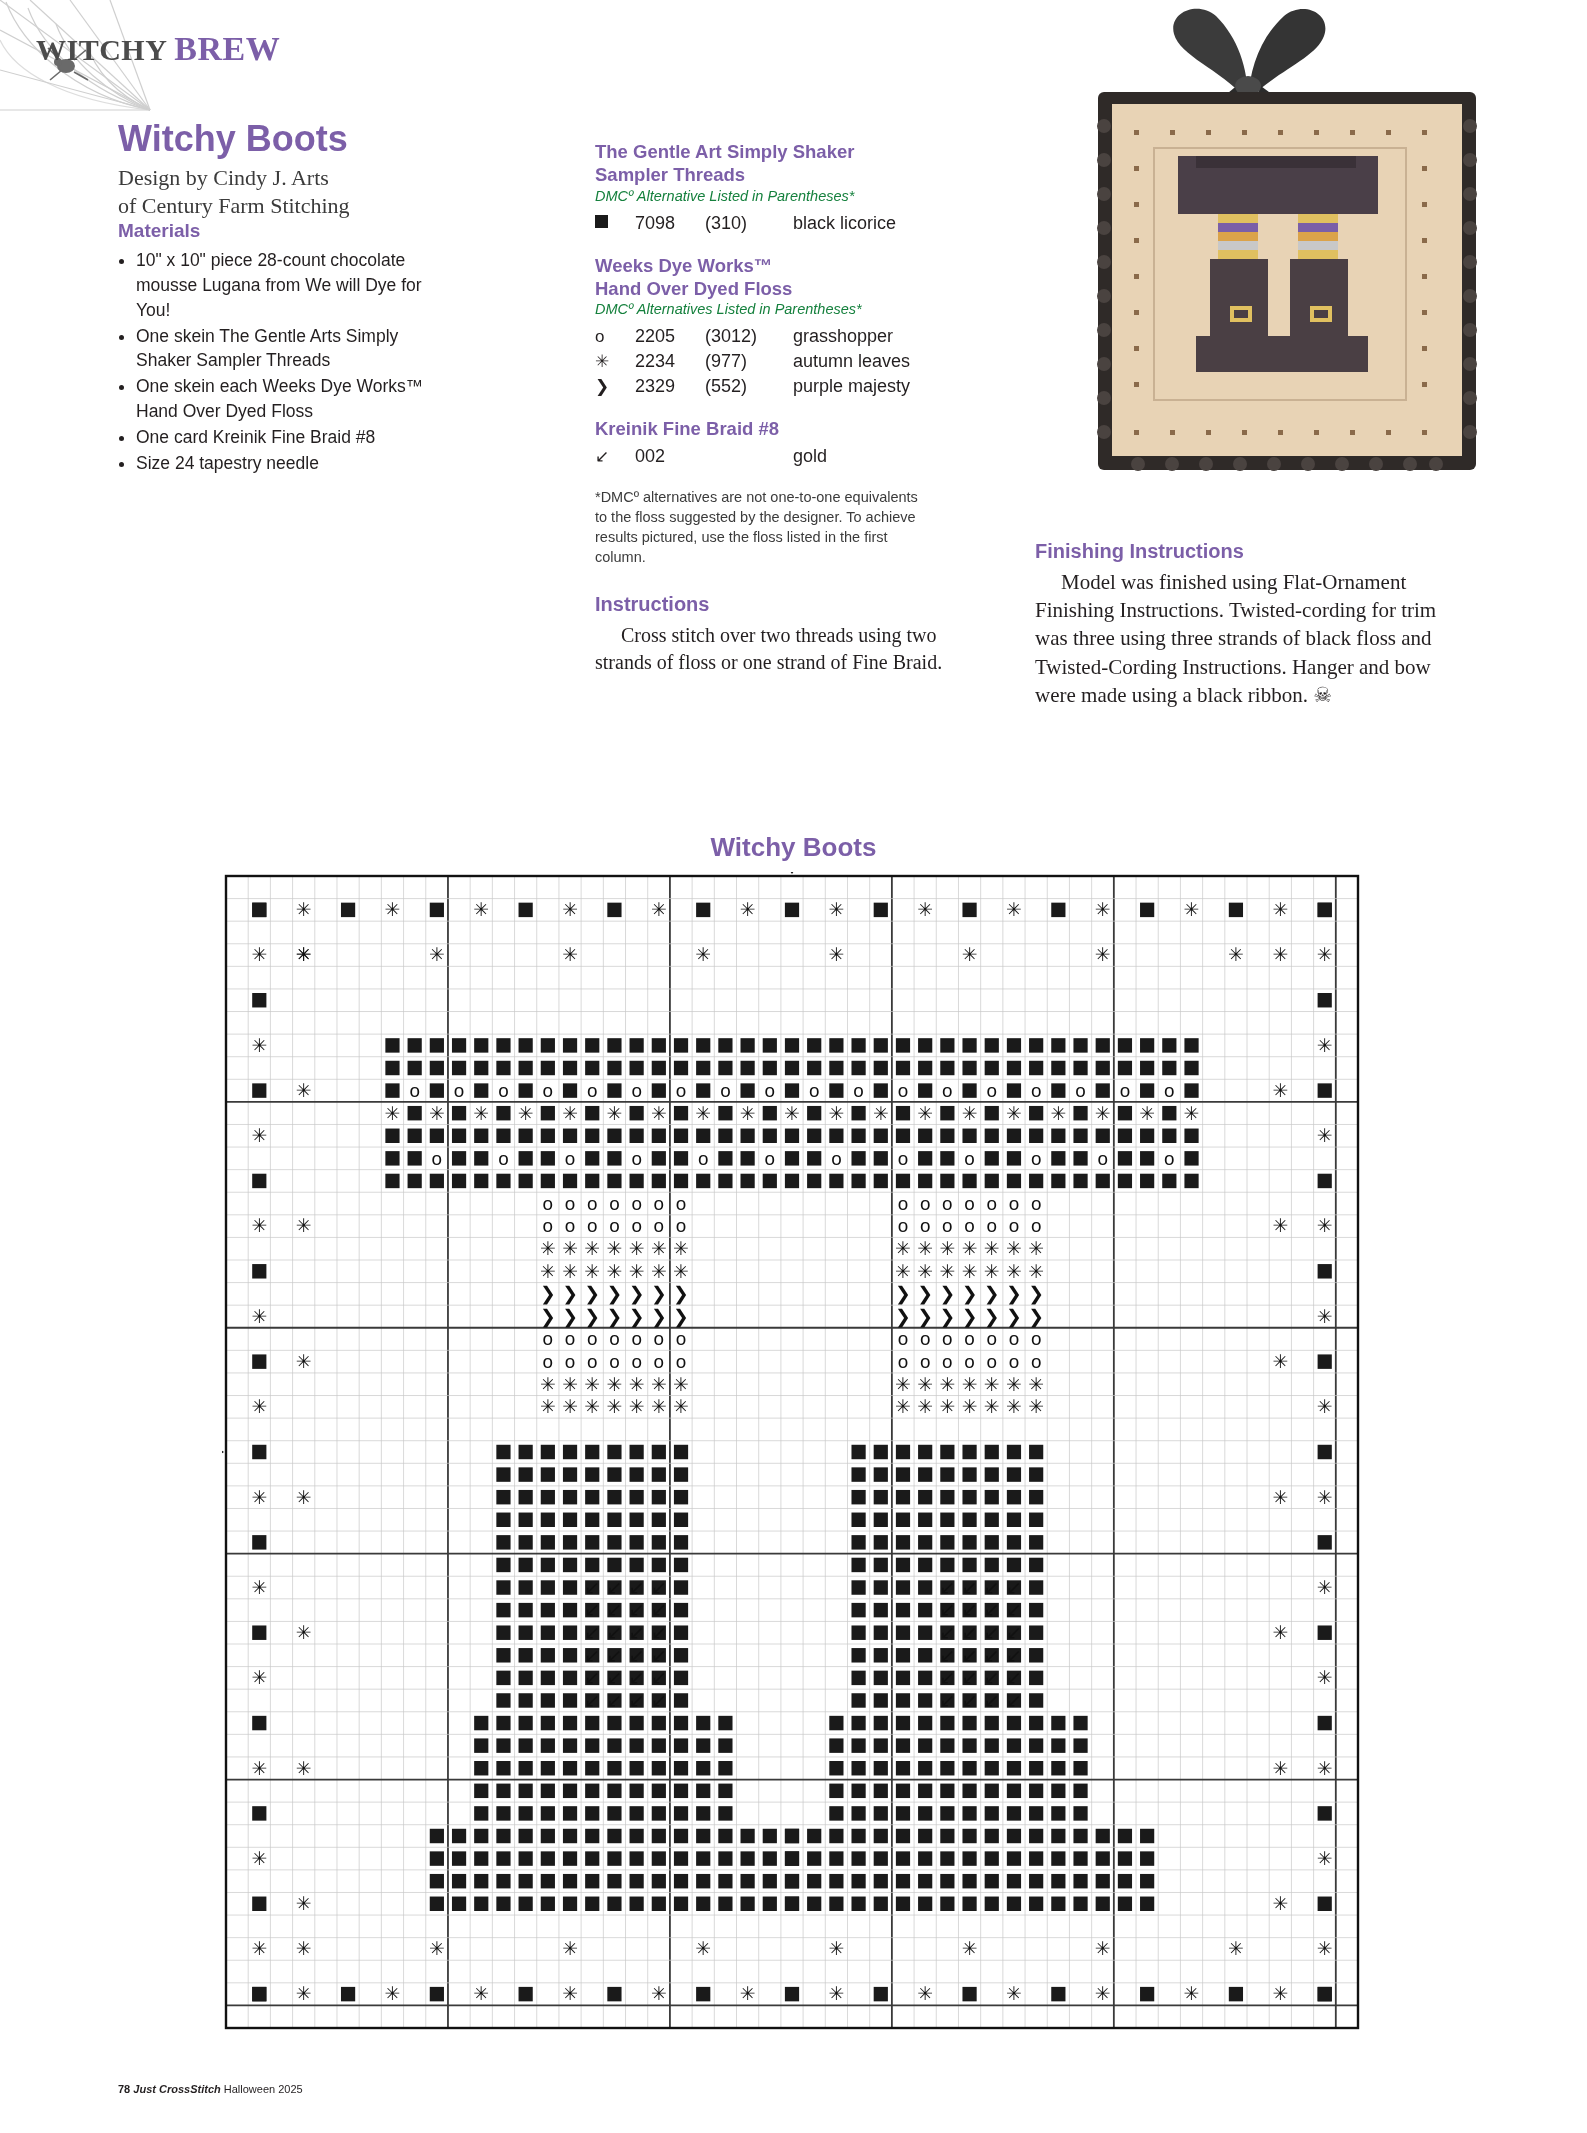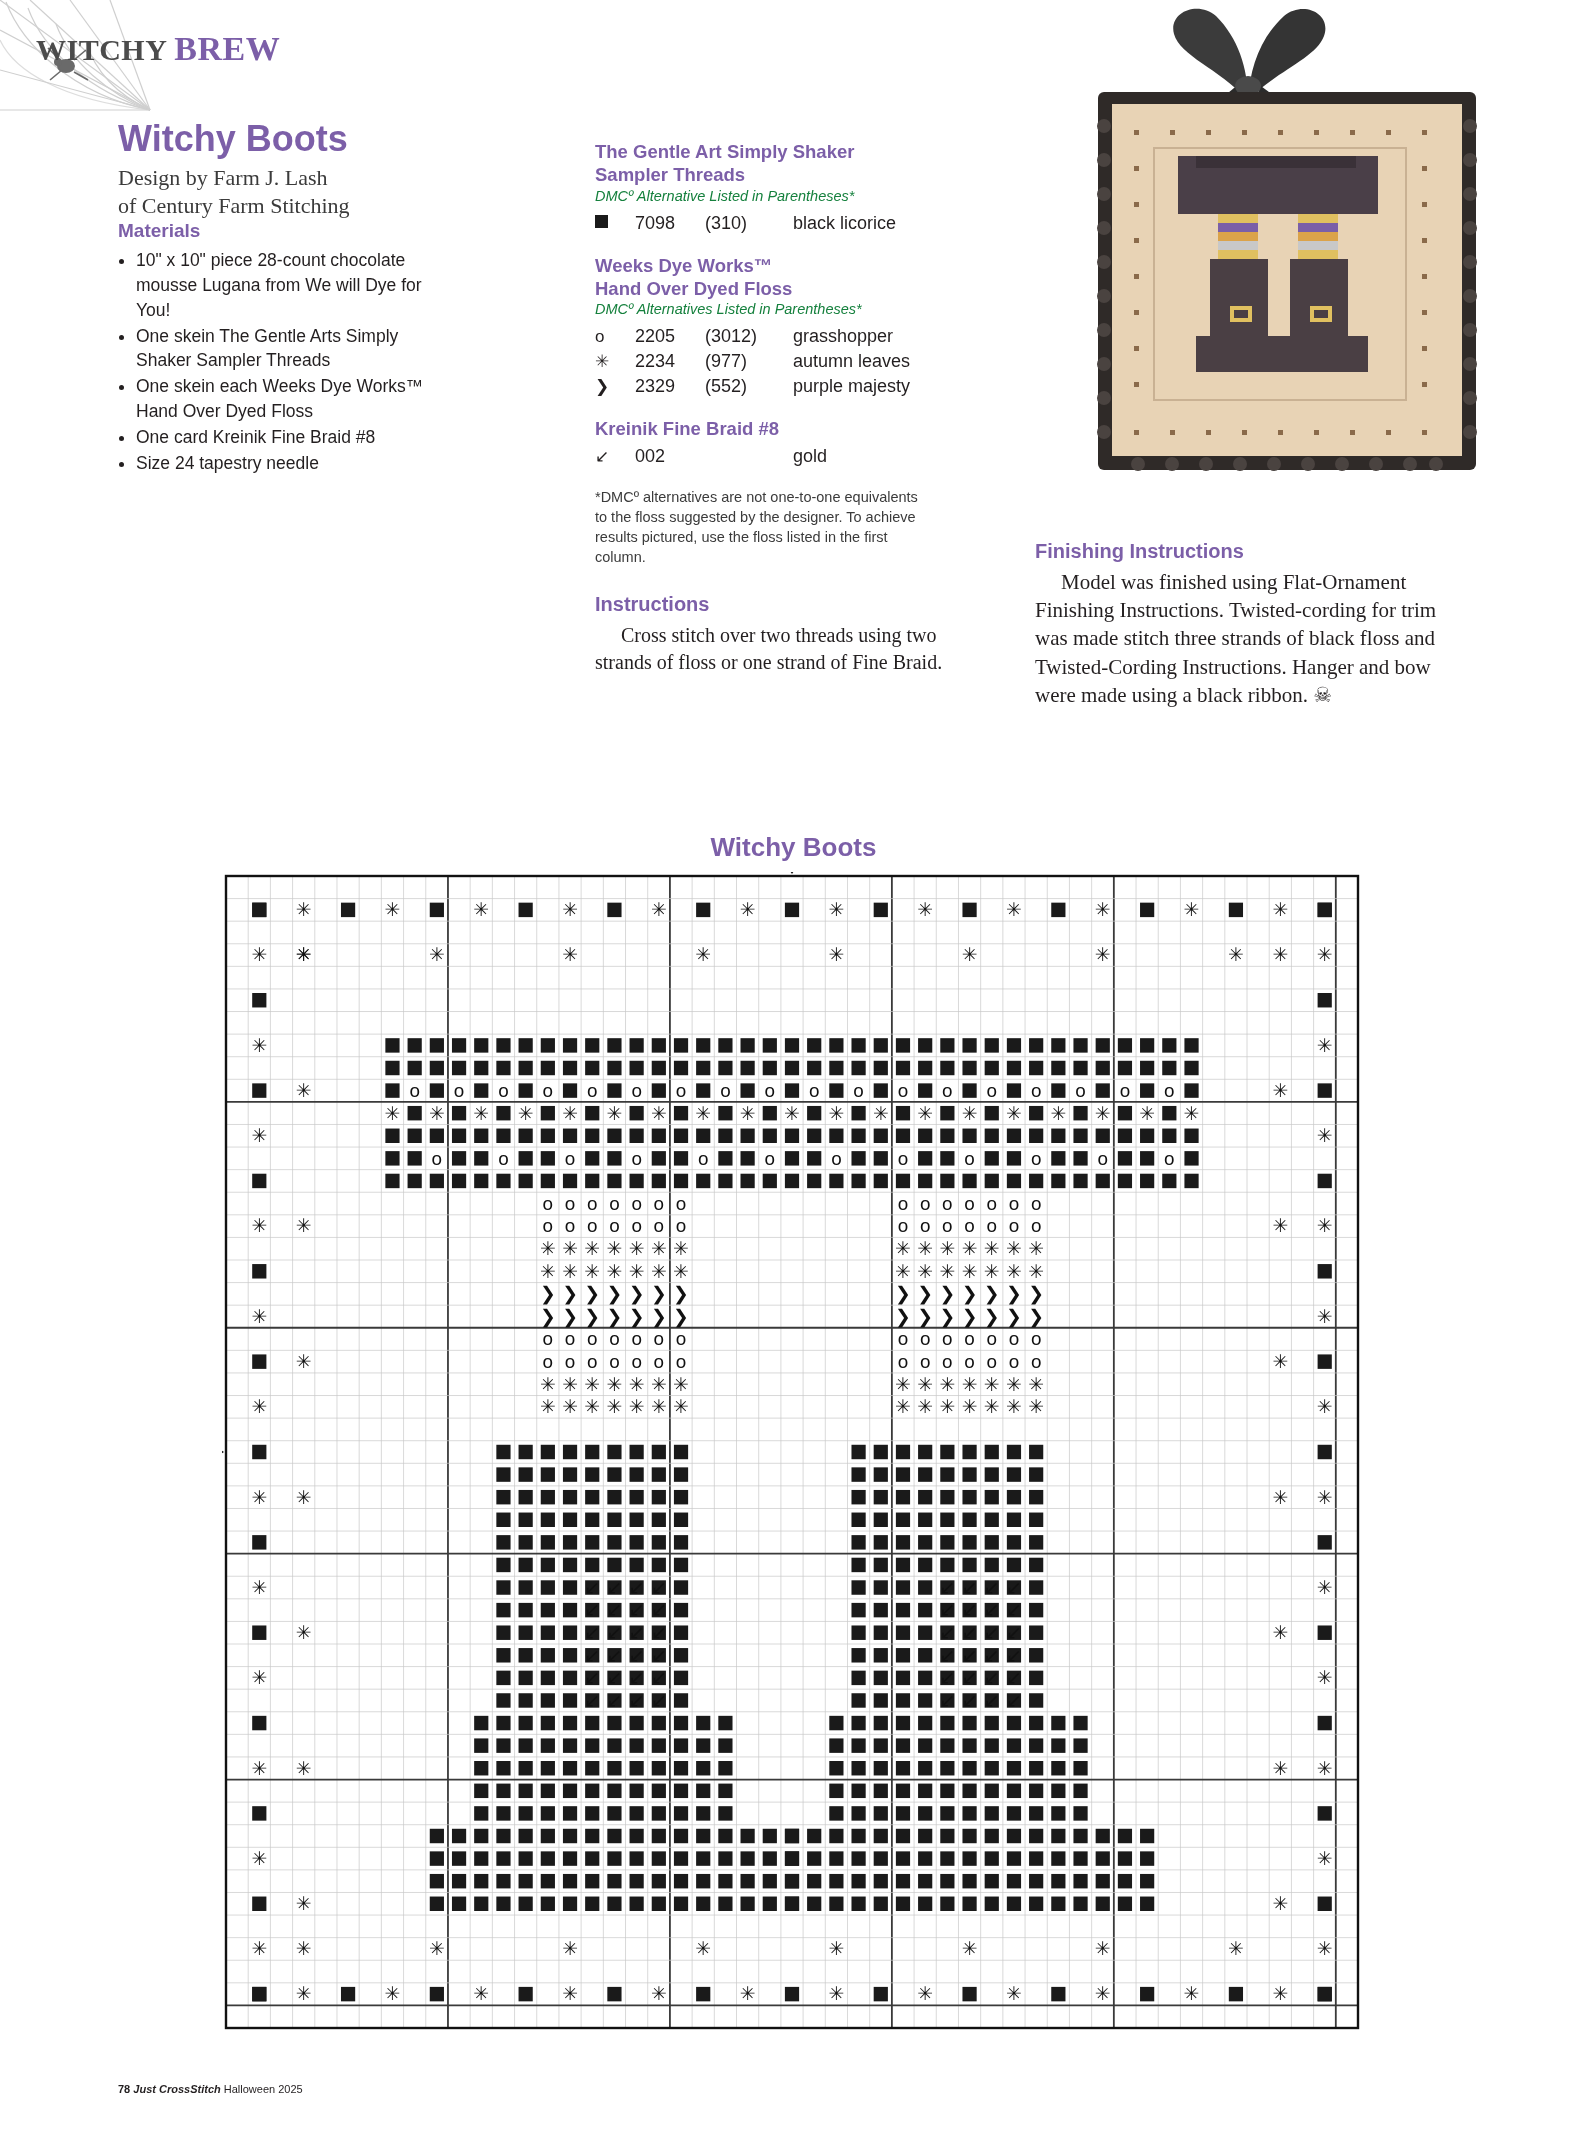--- a/index.html
+++ b/index.html
@@ -143,21 +143,21 @@
 </svg>
 
 <div class="brand">
   <span class="w">WITCHY</span>
   <span class="b">BREW</span>
 </div>
 
 <div class="leftcol">
   <h1 class="title">Witchy Boots</h1>
   <div class="byline">
-    <div>Design by Farm J. Lash</div>
+    <div>Design by Cindy J. Arts</div>
     <div>of Century Farm Stitching</div>
   </div>
 
 
   <div class="mat-h">Materials</div>
   <ul class="mat">
     <li>10" x 10" piece 28-count chocolate mousse Lugana from We will Dye for You!</li>
     <li>One skein The Gentle Arts Simply Shaker Sampler Threads</li>
     <li>One skein each Weeks Dye Works™ Hand Over Dyed Floss</li>
     <li>One card Kreinik Fine Braid #8</li>
@@ -341,21 +341,21 @@
     <path d="M118 173 L176 173 L176 250 L196 250 L196 286 L104 286 L104 250 L118 250 Z" fill="#4a3f44"></path>
     <path d="M198 173 L256 173 L256 250 L276 250 L276 286 L184 286 L184 250 L198 250 Z" fill="#4a3f44"></path>
     <rect x="138" y="220" width="22" height="16" fill="#e0c060"></rect>
     <rect x="142" y="224" width="14" height="8" fill="#4a3f44"></rect>
     <rect x="218" y="220" width="22" height="16" fill="#e0c060"></rect>
     <rect x="222" y="224" width="14" height="8" fill="#4a3f44"></rect>
   </svg>
 </div>
 
 <div class="finish-h">Finishing Instructions</div>
-<div class="finish-b">Model was finished using Flat-Ornament Finishing Instructions. Twisted-cording for trim was made stitch three strands of black floss and Twisted-Cording Instructions. Hanger and bow were made using a black ribbon. ☠</div>
+<div class="finish-b">Model was finished using Flat-Ornament Finishing Instructions. Twisted-cording for trim was three using three strands of black floss and Twisted-Cording Instructions. Hanger and bow were made using a black ribbon. ☠</div>
 
 <div class="chart-title">Witchy Boots</div>
 <div id="chart-area"><svg width="1140" height="1160" viewBox="0 0 1140 1160">
       <line x1="4" y1="4" x2="4" y2="1156" stroke="#3a3a3a" stroke-width="1.8"></line>
       <line x1="26.19607843137255" y1="4" x2="26.19607843137255" y2="1156" stroke="#c9c9c9" stroke-width="0.7"></line>
       <line x1="48.3921568627451" y1="4" x2="48.3921568627451" y2="1156" stroke="#c9c9c9" stroke-width="0.7"></line>
       <line x1="70.58823529411765" y1="4" x2="70.58823529411765" y2="1156" stroke="#c9c9c9" stroke-width="0.7"></line>
       <line x1="92.7843137254902" y1="4" x2="92.7843137254902" y2="1156" stroke="#c9c9c9" stroke-width="0.7"></line>
       <line x1="114.98039215686273" y1="4" x2="114.98039215686273" y2="1156" stroke="#c9c9c9" stroke-width="0.7"></line>
       <line x1="137.1764705882353" y1="4" x2="137.1764705882353" y2="1156" stroke="#c9c9c9" stroke-width="0.7"></line>

